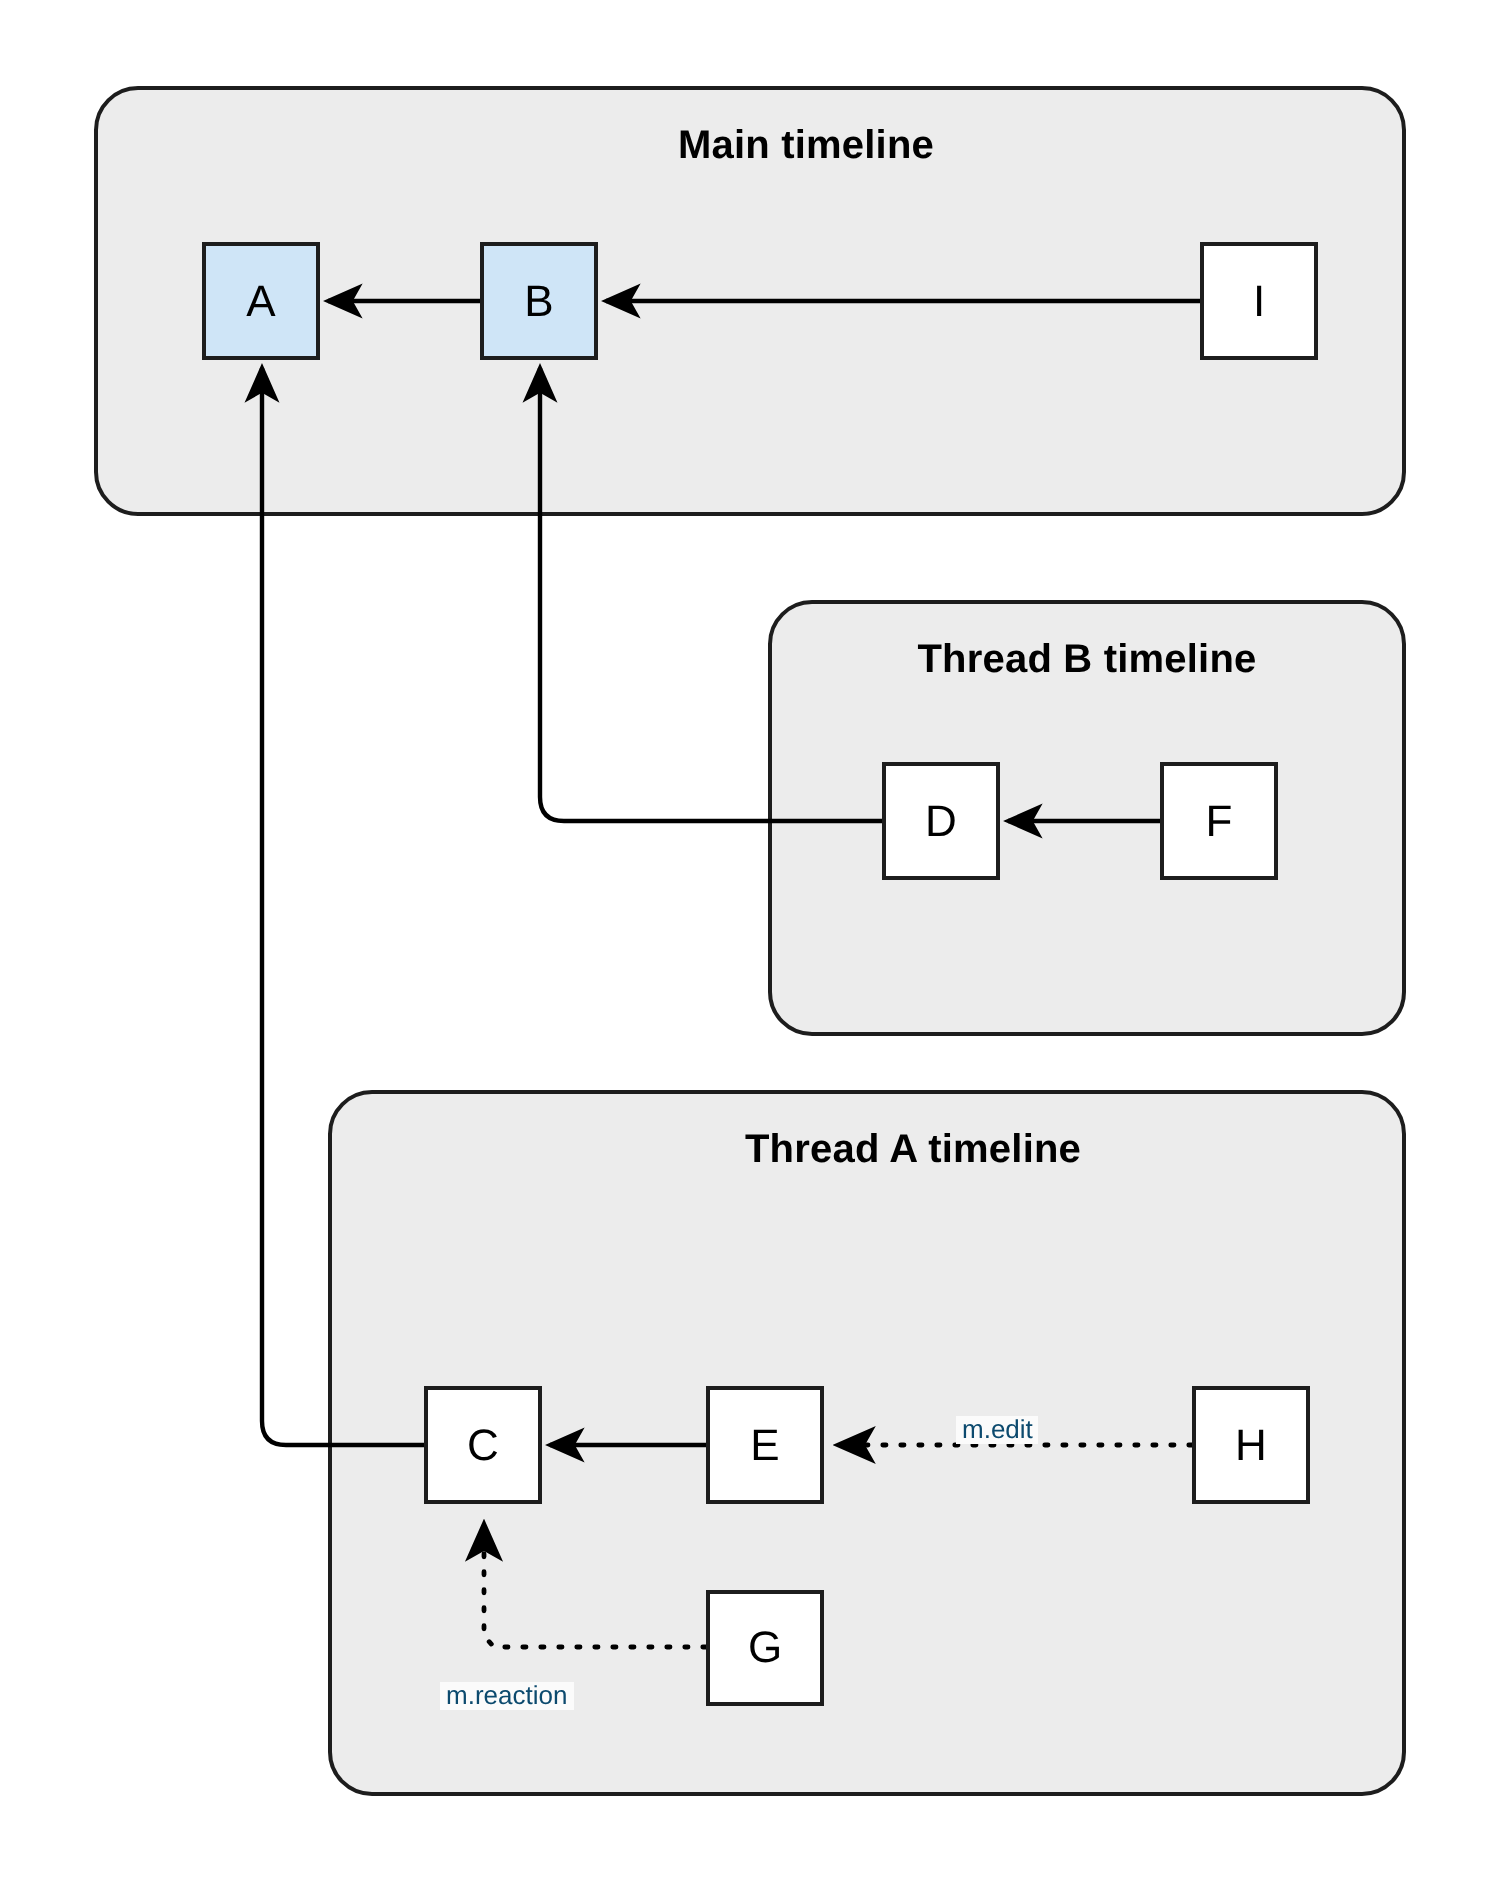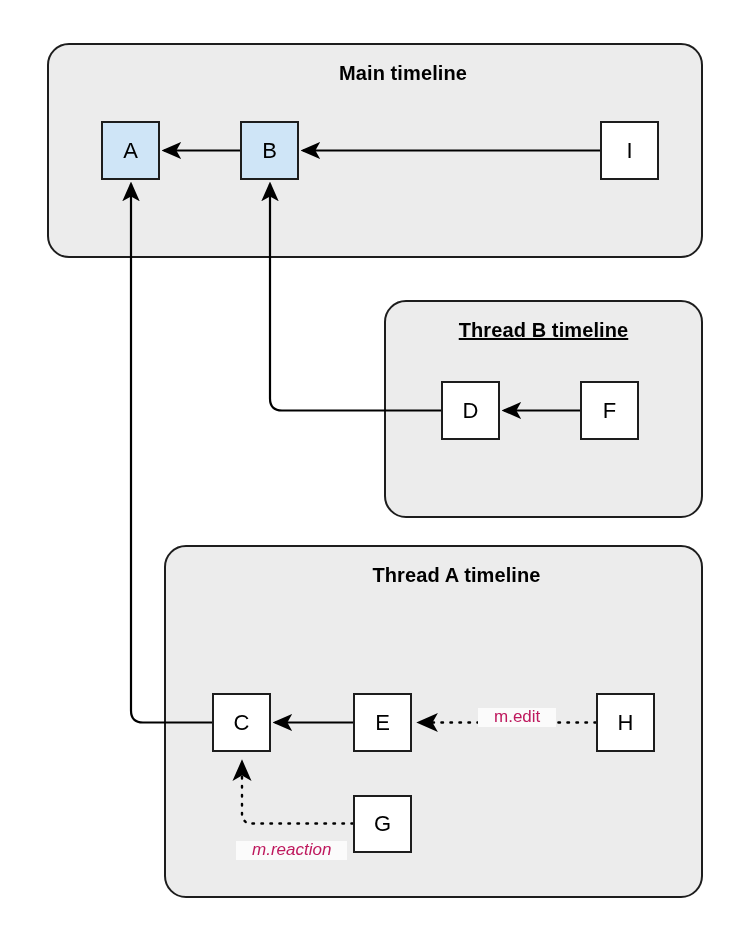--- a/index.html
+++ b/index.html
@@ -52,37 +52,37 @@
     font-size: 22px;
     color: #000000;
     line-height: 1;
   }
   .node.blue {
     background: #cfe5f7;
   }
   .edge-label {
     position: absolute;
     background: #fbfbfb;
-    font-size: 17px;
-    color: #be185d;
+    font-size: 13px;
+    color: #0c4a6e;
     white-space: nowrap;
-    padding: 0 16px;
+    padding: 0 3px;
     line-height: 1.1;
   }
 </style>
 </head>
 <body>
 
 <div id="canvas">
 
   <div class="group-box" id="group-main" style="left: 47px; top: 43px; width: 656px; height: 215px;"></div>
   <div class="group-title" id="title-main" style="left: 47px; top: 62px; width: 656px; margin-left: 28px;">Main timeline</div>
 
   <div class="group-box" id="group-threadb" style="left: 384px; top: 300px; width: 319px; height: 218px;"></div>
-  <div class="group-title" id="title-threadb" style="left: 384px; top: 319px; width: 319px; text-decoration: underline;">Thread B timeline</div>
+  <div class="group-title" id="title-threadb" style="left: 384px; top: 319px; width: 319px;">Thread B timeline</div>
 
   <div class="group-box" id="group-threada" style="left: 164px; top: 545px; width: 539px; height: 353px;"></div>
   <div class="group-title" id="title-threada" style="left: 164px; top: 564px; width: 585px;">Thread A timeline</div>
 
   <svg id="edges" viewBox="0 0 756 942" xmlns="http://www.w3.org/2000/svg">
     <defs>
       <marker id="arrow" viewBox="0 0 12 12" refX="10.5" refY="6" markerWidth="9" markerHeight="9" orient="auto-start-reverse">
         <path d="M 0 0.7 L 12 6 L 0 11.3 L 3 6 Z" fill="#000000"></path>
       </marker>
       <marker id="arrow-dot" viewBox="0 0 12 12" refX="10.5" refY="6" markerWidth="9" markerHeight="9" orient="auto-start-reverse">
@@ -129,15 +129,15 @@
       <span>E</span>
     </div>
   <div class="node" id="node-H" style="left: 596px; top: 693px; width: 59px; height: 59px;">
       <span>H</span>
     </div>
   <div class="node" id="node-G" style="left: 353px; top: 795px; width: 59px; height: 58px;">
       <span>G</span>
     </div>
 
   <div class="edge-label" id="label-m-edit" style="left: 478px; top: 708px;">m.edit</div>
-  <div class="edge-label" id="label-m-reaction" style="left: 236px; top: 841px; font-style: italic;">m.reaction</div>
+  <div class="edge-label" id="label-m-reaction" style="left: 220px; top: 841px;">m.reaction</div>
 
 </div>
 
 </body></html>

